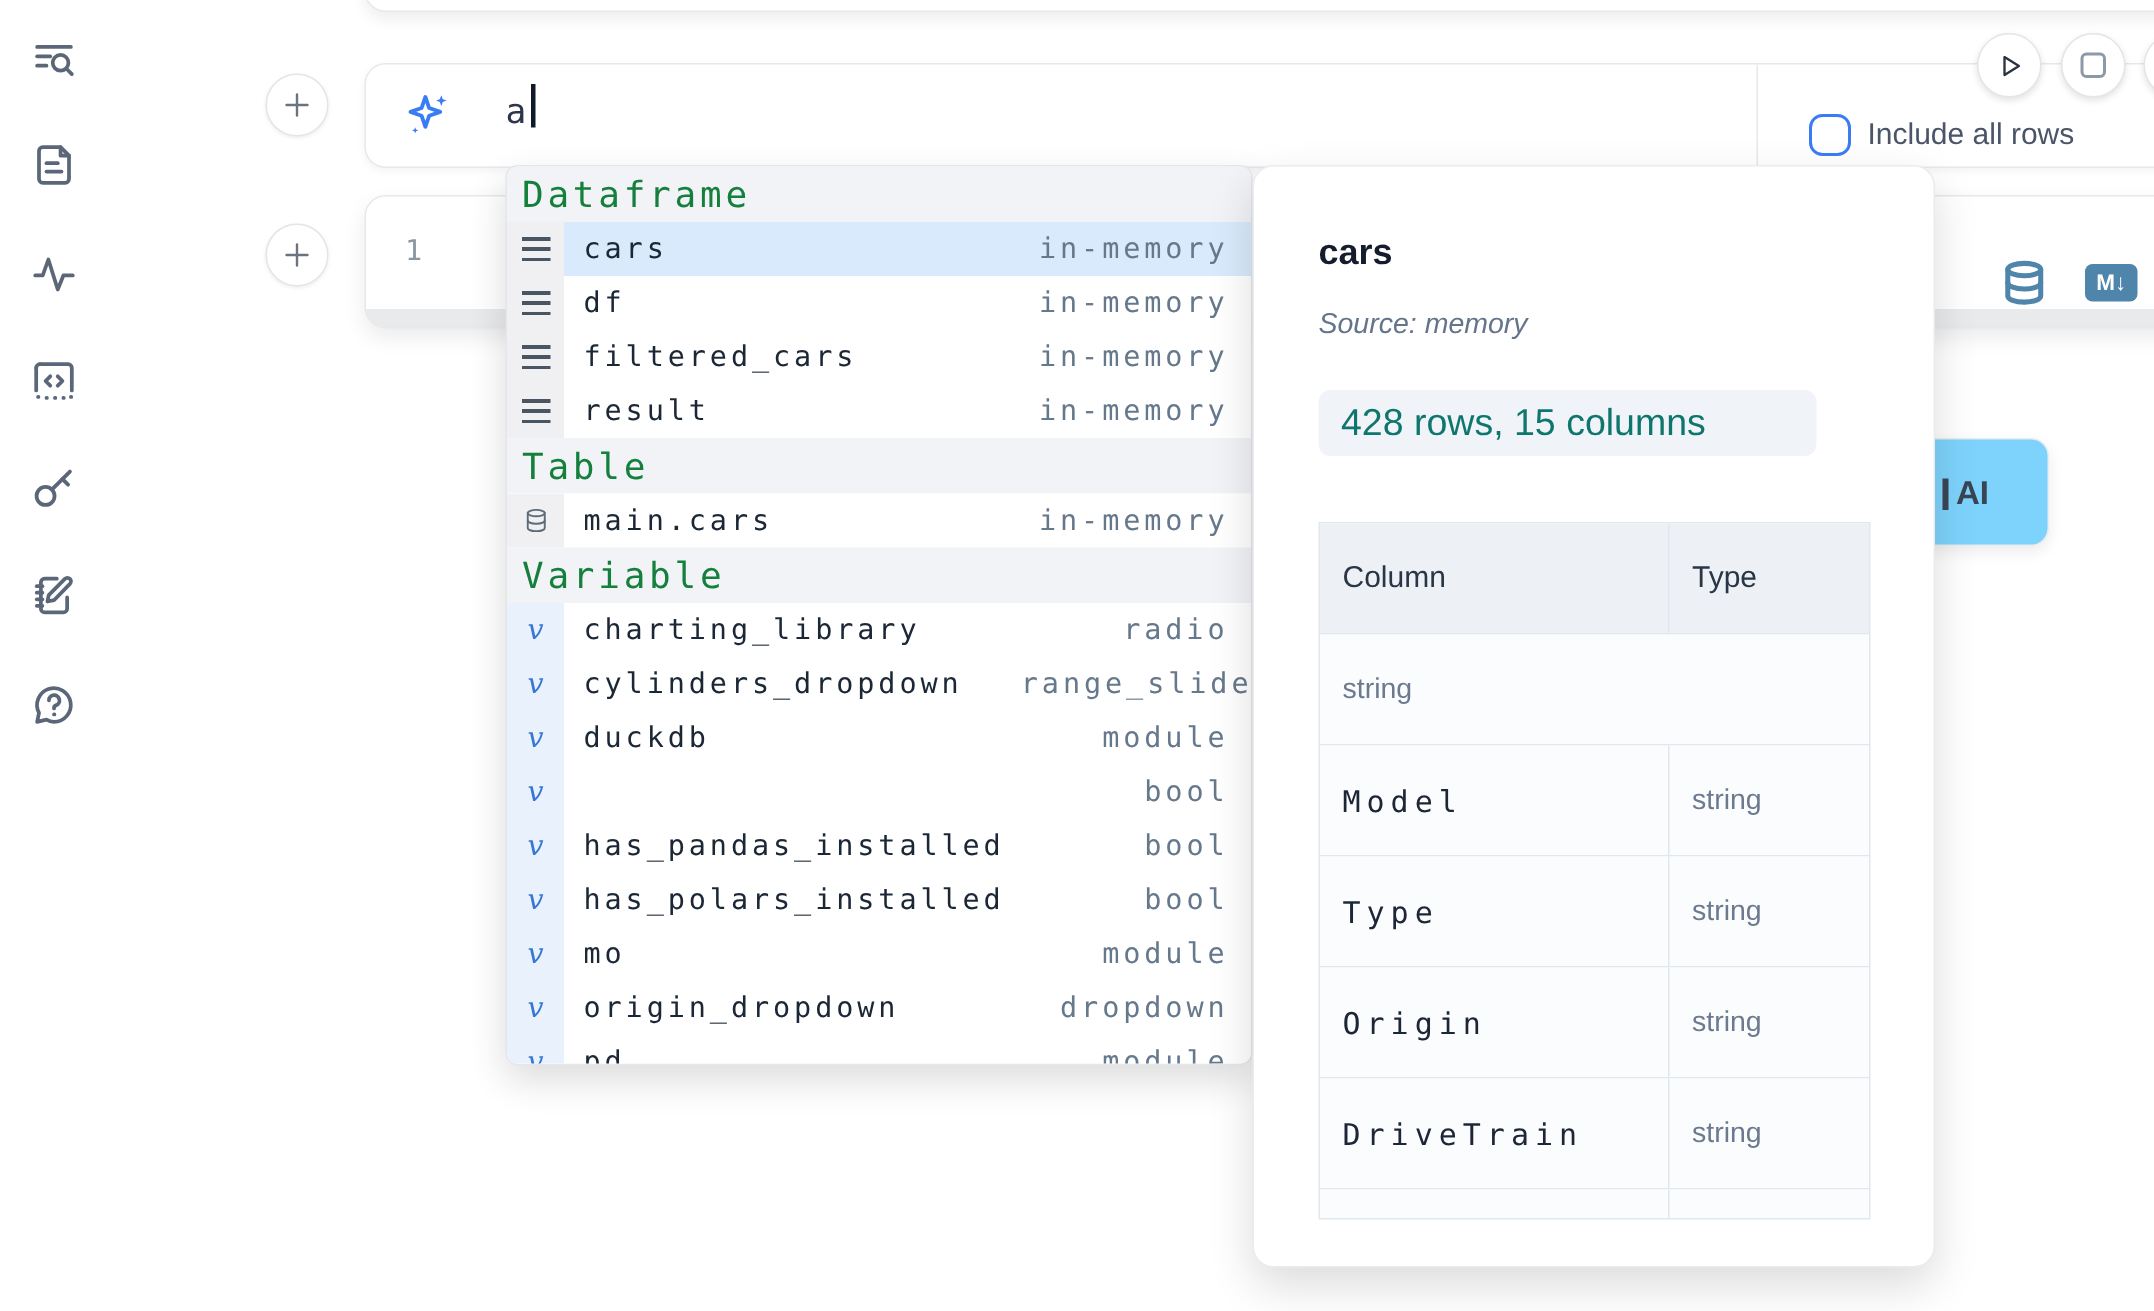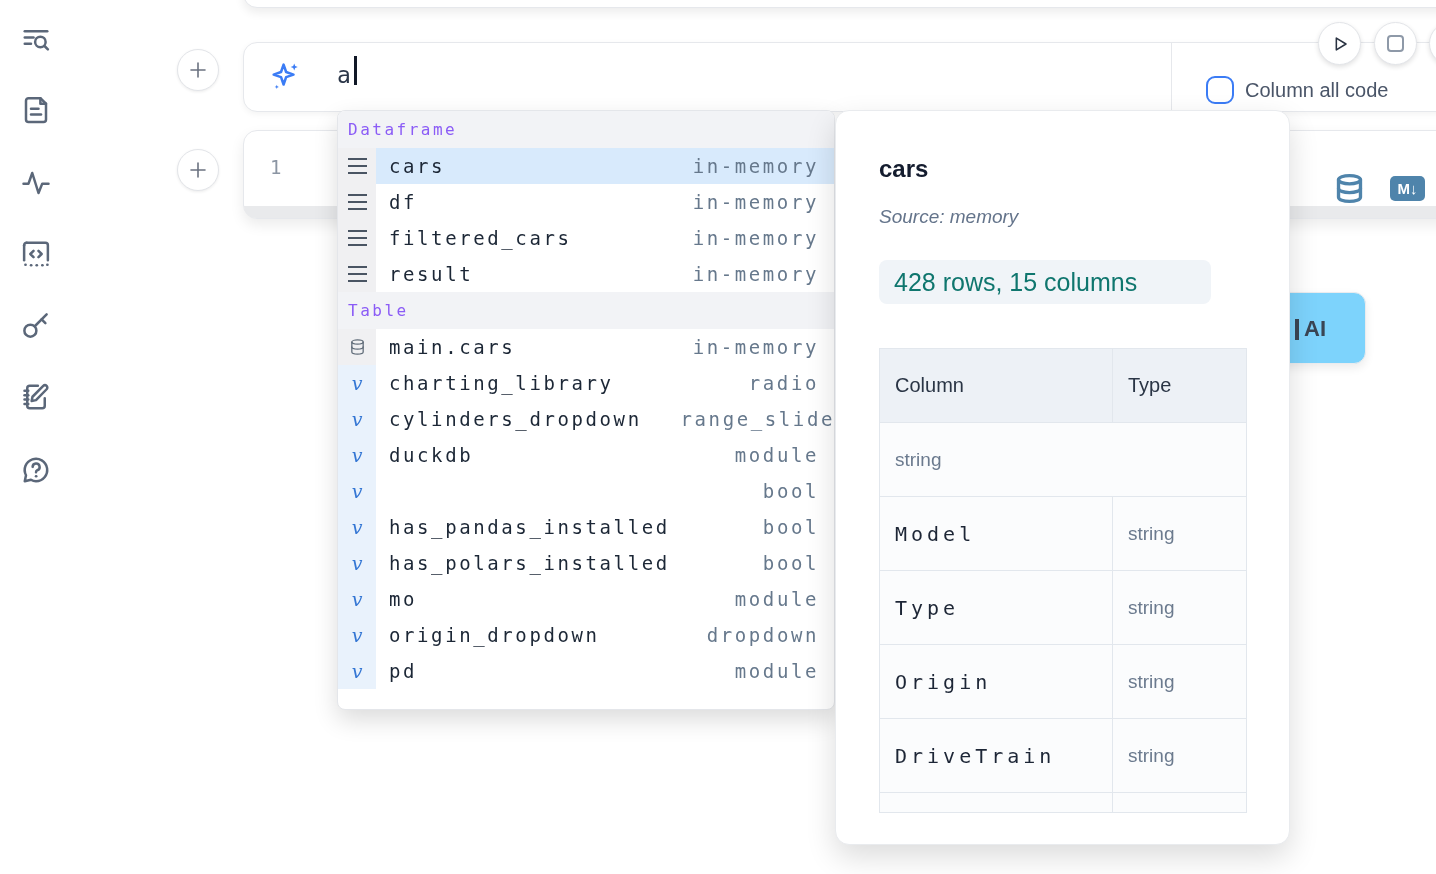--- a/index.html
+++ b/index.html
@@ -55,21 +55,21 @@
   .ai-card { position:absolute; left:1248px; top:292px; width:118px; height:72px; background:#7dd3fc;
     border:1px solid #eaecef; border-radius:12px; box-shadow:0 4px 10px rgba(0,0,0,.08); z-index:4; cursor:pointer; }
   .ai-card .partial-letter { position:absolute; left:46px; top:26px; width:3.5px; height:21px; background:#3a4554; }
   .ai-card .ai-label { position:absolute; left:55px; top:23px; font-size:22px; font-weight:bold; color:#3a4554; }
 
   
   .autocomplete { position:absolute; left:337px; top:110px; width:498px; height:600px; background:#fff;
     border:1px solid #e4e6ea; border-radius:8px; box-shadow:0 10px 25px rgba(0,0,0,.14);
     z-index:5; overflow:hidden; }
   .ac-header { height:37px; background:#f2f3f6; display:flex; align-items:center; padding-left:10px;
-    font-size:16px; letter-spacing:2.5px; color:#8b5cf6; }
+    font-size:24px; letter-spacing:2.5px; color:#15803d; }
   .ac-row { height:36px; display:flex; align-items:center; cursor:pointer; background:#fff; overflow:hidden; }
   .ac-gutter { width:38px; height:100%; flex:none; display:flex; align-items:center; justify-content:center; }
   .gutter-gray { background:#f0f0f2; }
   .gutter-blue { background:#e9f2fc; }
   .ac-content { flex:1; height:100%; display:flex; align-items:center; padding-left:13px; overflow:hidden; }
   .ac-row.selected .ac-content { background:#d8eafc; }
   .ac-name { font-size:19px; letter-spacing:2.6px; color:#1c2736; white-space:nowrap; flex:none; }
   .ac-type { margin-left:auto; padding-right:15px; font-size:19px; letter-spacing:2.6px; color:#66788c; white-space:nowrap; }
   .ac-type.clip-right { margin-right:-30px; }
   .rows-icon { width:19px; height:16px;
@@ -183,21 +183,21 @@
         <svg class="sparkle-svg" viewBox="0 0 24 24">
           <path d="M11 4 L12.8 9.2 L18 11 L12.8 12.8 L11 18 L9.2 12.8 L4 11 L9.2 9.2 Z"></path>
           <path d="M18.5 3.2 L19.2 5 L21 5.7 L19.2 6.4 L18.5 8.2 L17.8 6.4 L16 5.7 L17.8 5 Z" fill="#3b7cf5" stroke="none"></path>
           <path d="M6.2 18.2 L6.6 19.3 L7.7 19.7 L6.6 20.1 L6.2 21.2 L5.8 20.1 L4.7 19.7 L5.8 19.3 Z" fill="#3b7cf5" stroke="none"></path>
         </svg>
       </div>
       <span class="ai-value mono">a</span>
       <span class="caret"></span>
       <div class="ai-divider"></div>
       <div class="checkbox"></div>
-      <span class="checkbox-label">Column all code</span>
+      <span class="checkbox-label">Include all rows</span>
     </div>
   </div>
 
   <div class="circle-btn play-btn">
     <svg width="22" height="22" viewBox="0 0 24 24">
         <path d="M8 5.5 L18.5 12 L8 18.5 Z" stroke="#2a3342" stroke-width="1.7" fill="none" stroke-linejoin="round"></path>
       </svg>
   </div>
   <div class="circle-btn stop-btn">
     <div class="stop-square"></div>
@@ -271,20 +271,21 @@
             <path d="M4 5v7c0 1.7 3.6 3 8 3s8-1.3 8-3V5"></path>
             <path d="M4 12v7c0 1.7 3.6 3 8 3s8-1.3 8-3v-7"></path>
           </svg>
       </div>
       <div class="ac-content">
           <span class="ac-name">main.cars</span>
           <span class="ac-type">in-memory</span>
         </div>
     </div>
 
+    <div class="ac-header">Variable</div>
 
     <div class="ac-row">
       <div class="ac-gutter gutter-blue">
           <span class="var-glyph">v</span>
         </div>
       <div class="ac-content">
           <span class="ac-name">charting_library</span>
           <span class="ac-type">radio</span>
         </div>
     </div>

